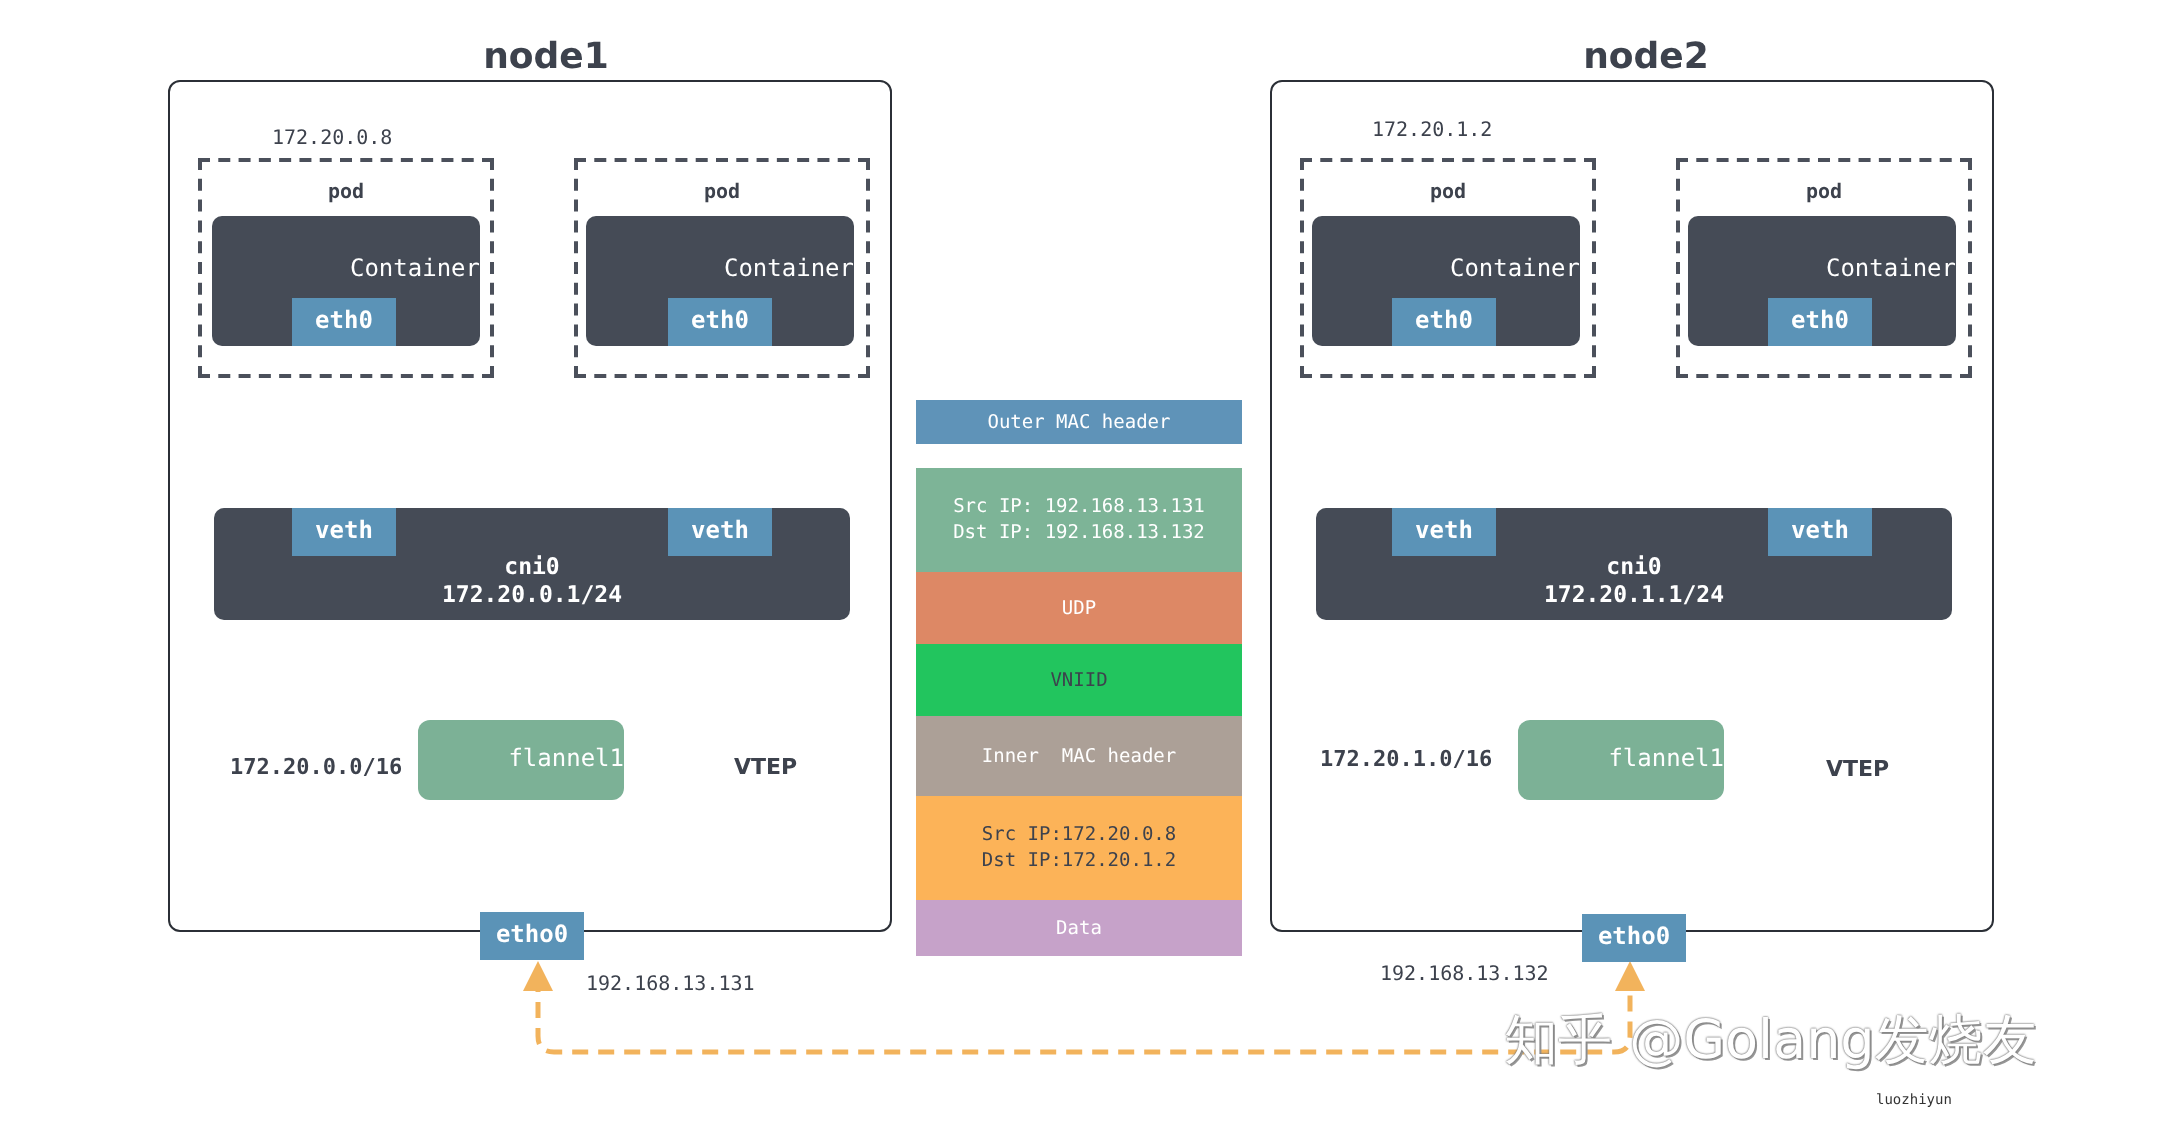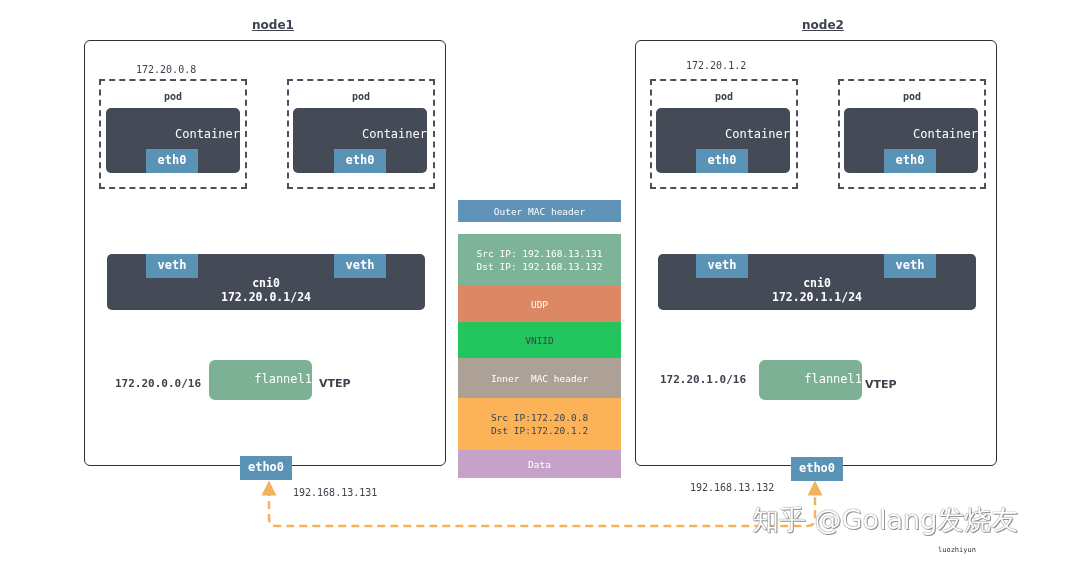--- a/index.html
+++ b/index.html
@@ -1,30 +1,30 @@
 <!DOCTYPE html>
 <html><head>
 <meta charset="utf-8">
 <style>
   html, body { margin:0; padding:0; background:#ffffff; }
   body { width:1080px; height:570px; position:relative; overflow:hidden;
          font-family:"DejaVu Sans Mono", monospace; color:#3a3f4a; }
   .abs { position:absolute; }
-  .node-title { font-family:"DejaVu Sans", sans-serif; font-weight:bold; font-size:12px; color:#3d424d; text-align:center; width:120px;text-decoration:underline; }
+  .node-title { font-family:"DejaVu Sans", sans-serif; font-weight:bold; font-size:18px; color:#3d424d; text-align:center; width:120px; }
   .node-box { border:1.3px solid #2b2f36; border-radius:6px; background:#fff; }
   .pod { border:2px dashed #4b505b; }
   .pod-label { font-size:10px; font-weight:bold; color:#3d424d; text-align:center; width:100%; }
   .ip-label { font-size:10px; color:#3d424d; }
   .container { background:#454b56; border-radius:5px; }
   .container-label { color:#fff; font-size:12px; font-weight:normal; text-align:right; width:100%; }
   .iface { background:#5b93b7; color:#fff; font-weight:bold; font-size:12px; text-align:center; line-height:22px; }
   .cni { background:#454b56; border-radius:5px; color:#fff; font-weight:bold; font-size:11.5px; text-align:center; }
   .flannel { background:#7cb196; border-radius:6px; color:#fff; font-size:12px; text-align:right; line-height:38px; }
   .side-label { font-size:11px; font-weight:bold; color:#3d424d;text-align:right; }
-  .vtep { font-family:"DejaVu Sans", sans-serif; font-size:11px; font-weight:bold; color:#3d424d; }
+  .vtep { font-family:"DejaVu Sans", sans-serif; font-size:11px; font-weight:bold; color:#3d424d;margin-left:48px; }
   .pkt { position:absolute; left:458px; width:163px; font-size:9.5px; text-align:center; display:flex; flex-direction:column; justify-content:center; }
   .watermark { font-family:"DejaVu Sans", sans-serif; font-size:27px; color:#ffffff; text-shadow:0 0 1px #777, 0 0 1px #777, 1px 1px 0 #999; letter-spacing:0px; }
   .author { font-size:7px; color:#333; }
   svg.lines { position:absolute; left:0; top:0; }
 </style>
 </head>
 <body>
 
 <svg class="lines" width="1080" height="570">
   <defs>

